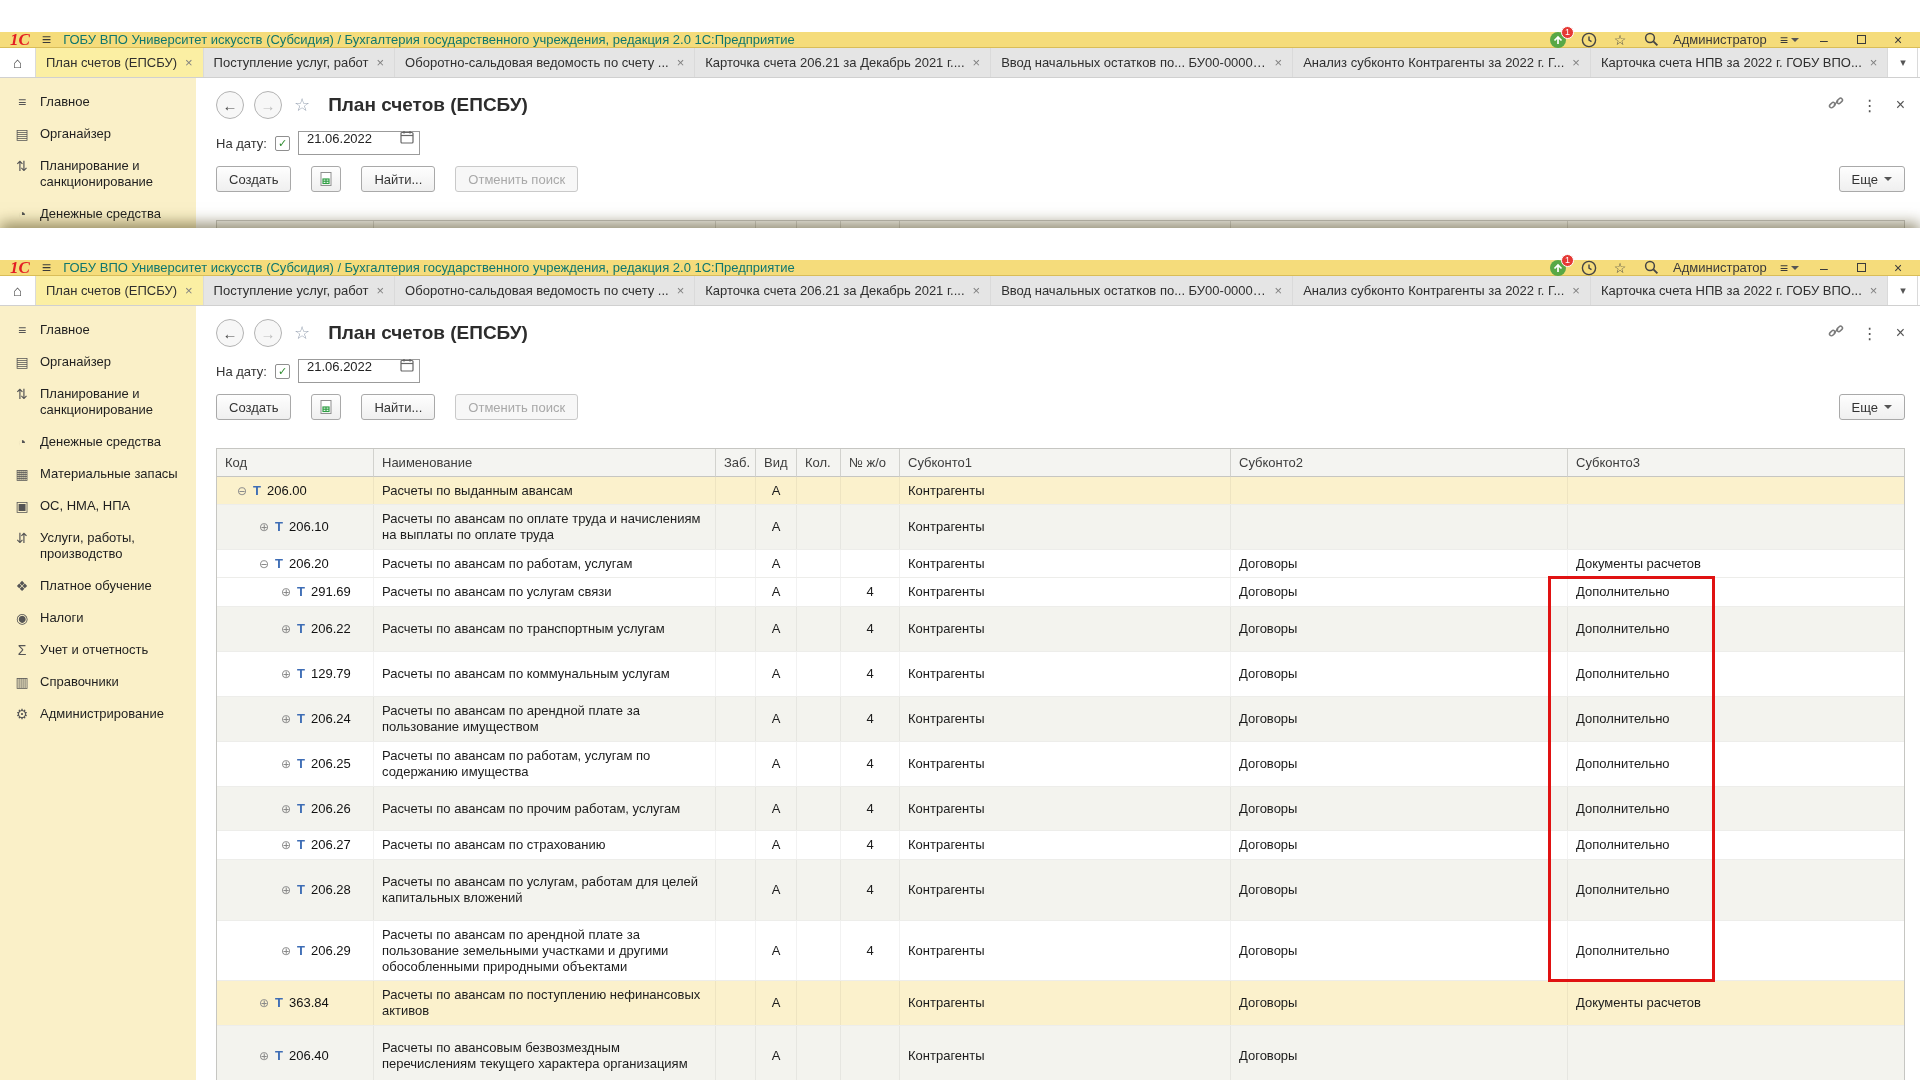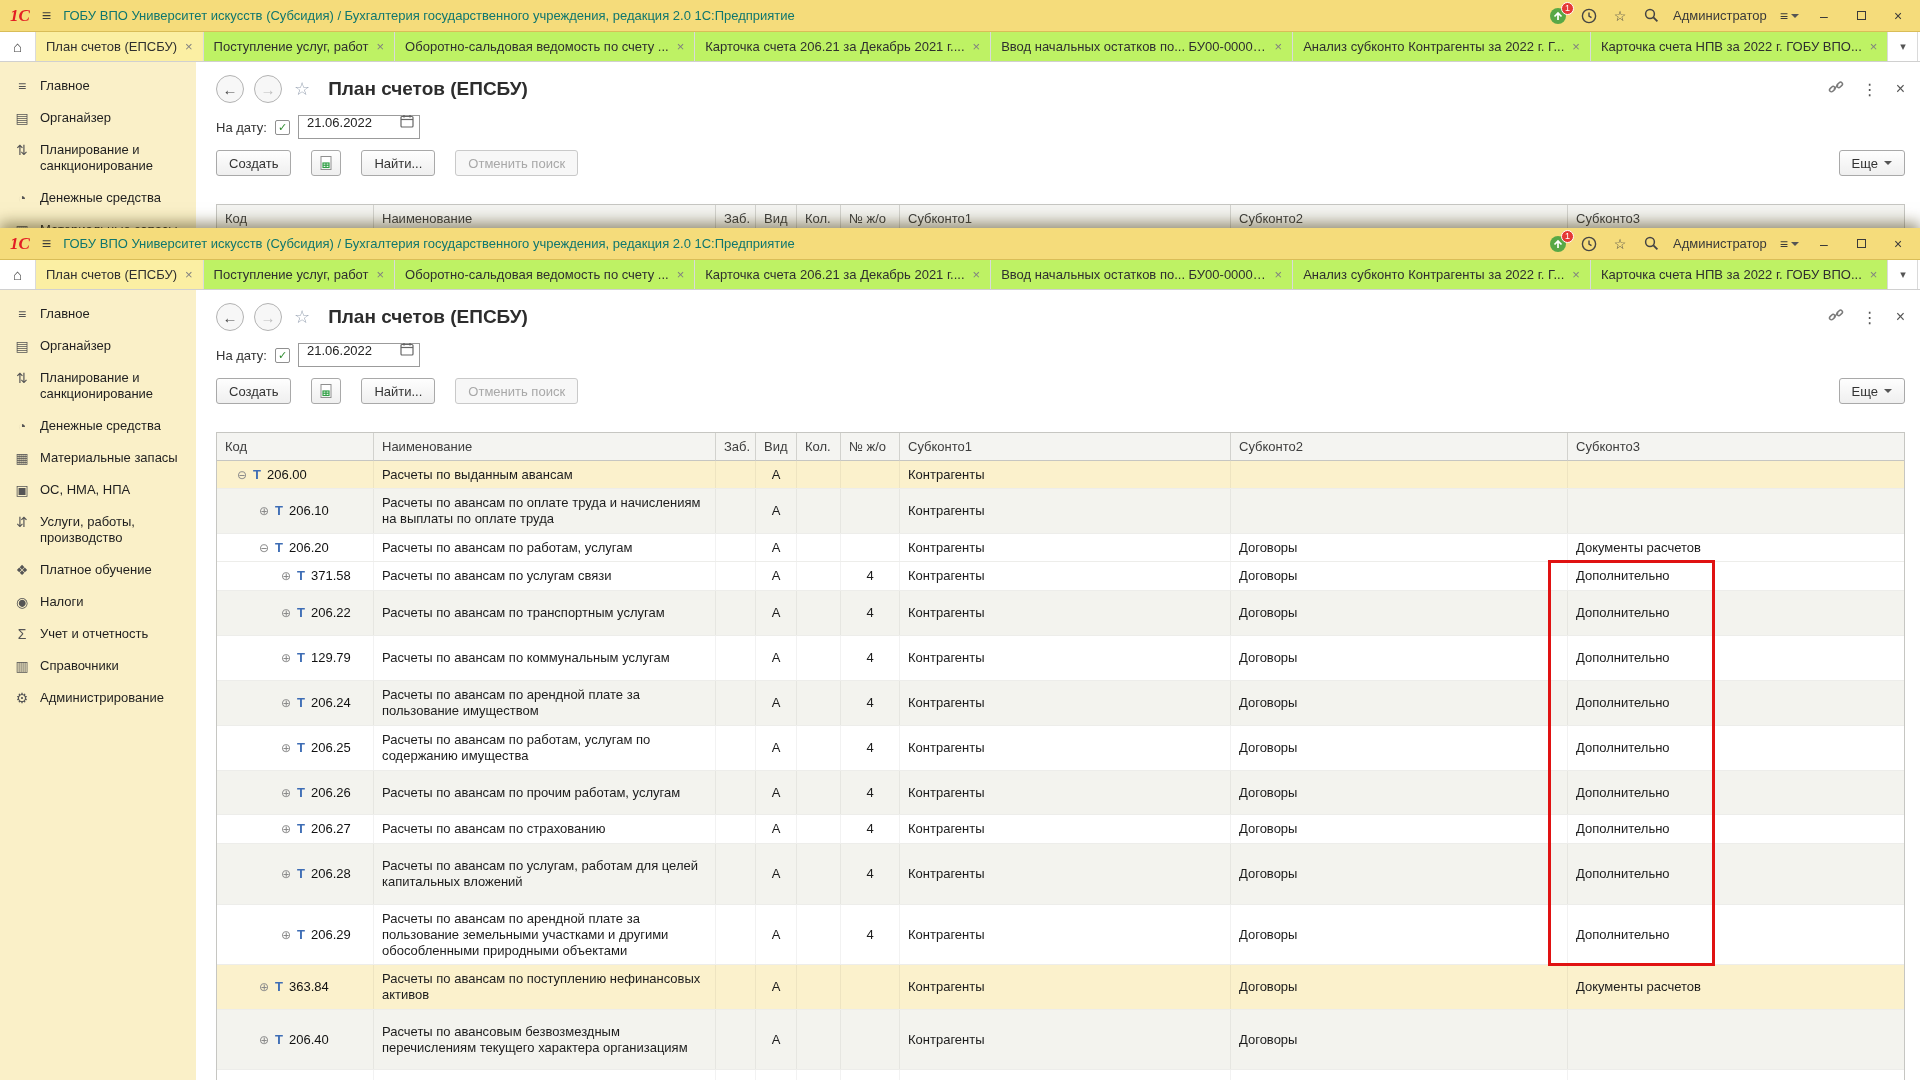--- a/index.html
+++ b/index.html
@@ -7,22 +7,22 @@
   body {
     width:1920px; height:1080px; overflow:hidden;
     font-family:"Liberation Sans","DejaVu Sans",sans-serif;
     background:#fff; color:#222;
   }
   .window { position:relative; overflow:hidden; background:#fff; }
   #win1 { height:228px; }
   #win2 { height:852px; box-shadow:0 -5px 14px rgba(70,58,15,.55); }
 
   
-  .titlebar { height:32px; background:#F5DC7B; border-bottom:1px solid #D9BD58;
-    display:flex; align-items:center; padding:0 10px; gap:12px; }
+  .titlebar { height:16px; background:#F5DC7B; border-bottom:1px solid #D9BD58;
+    display:flex; align-items:center; padding:0 10px; gap:12px;margin-top:32px; }
   .logo { color:#E31E24; font-weight:bold; font-style:italic; font-size:17px;
     font-family:"Liberation Serif","DejaVu Serif",serif; flex:none; }
   .tb-burger { font-size:16px; color:#3a3a3a; flex:none; cursor:default; }
   .tb-title { font-size:13px; color:#0f766e; white-space:nowrap; overflow:hidden; text-overflow:ellipsis; }
   .tb-right { margin-left:auto; display:flex; align-items:center; gap:13px; flex:none; }
   .tb-ic { display:inline-flex; align-items:center; justify-content:center; width:18px; height:18px; color:#444; font-size:14px; }
   .svc-wrap { position:relative; display:inline-flex; }
   .badge { position:absolute; top:-5px; right:-7px; background:#E53935; color:#fff; border-radius:50%;
     min-width:13px; height:13px; font-size:9px; font-style:normal; display:flex; align-items:center;
     justify-content:center; border:1px solid #fff; line-height:1; padding:0 2px; }
@@ -31,21 +31,21 @@
   .caret { width:0; height:0; border-left:4px solid transparent; border-right:4px solid transparent; border-top:4px solid #555; display:inline-block; }
   .wbtn { width:24px; text-align:center; color:#3a3a3a; font-size:14px; display:inline-flex; justify-content:center; align-items:center; }
   .restore-box { width:9px; height:9px; border:1px solid #3a3a3a; display:inline-block; }
 
   
   .tabbar { height:30px; background:#fff; border-bottom:1px solid #D0D0D0; display:flex; align-items:stretch; }
   .home-tab { width:36px; display:flex; align-items:center; justify-content:center;
     border-right:1px solid #DADADA; font-size:15px; color:#444; flex:none; }
   .tabs { display:flex; min-width:0; flex:0 1 auto; overflow:hidden; }
   .tab { display:flex; align-items:center; padding:0 10px; border-right:1px solid #DADADA;
-    max-width:302px; min-width:0; font-size:13px; color:#2f2f2f; background:#bef264; }
+    max-width:302px; min-width:0; font-size:13px; color:#2f2f2f; background:#e5e5e5; }
   .tab.active { background:#FBEFA3; }
   .tab-label { overflow:hidden; text-overflow:ellipsis; white-space:nowrap; }
   .tab-close { margin-left:8px; color:#808080; font-size:13px; flex:none; }
   .tab-overflow { width:30px; display:flex; align-items:center; justify-content:center;
     color:#555; font-size:11px; border-right:1px solid #DADADA; flex:none; }
 
   
   .wbody { display:flex; height:calc(100% - 62px); }
   .sidebar { width:196px; background:#FAF0C8; padding-top:8px; flex:none; overflow:hidden; }
   .sb-item { display:flex; gap:9px; padding:8px 8px 8px 13px; font-size:13px; color:#1f1f1f;
@@ -524,21 +524,21 @@
               <div class="td td-c"></div>
               <div class="td td-c"></div>
               <div class="td">Контрагенты</div>
               <div class="td">Договоры</div>
               <div class="td">Документы расчетов</div>
             </div>
             <div class="trow white" style="min-height: 29px;">
               <div class="td td-code lvl3">
                 <span class="expander">⊕</span>
                 <span class="t-icon">Т</span>
-                <span class="code">371.58</span>
+                <span class="code">291.69</span>
               </div>
               <div class="td td-name">Расчеты по авансам по услугам связи</div>
               <div class="td td-c"></div>
               <div class="td td-c">А</div>
               <div class="td td-c"></div>
               <div class="td td-c">4</div>
               <div class="td">Контрагенты</div>
               <div class="td">Договоры</div>
               <div class="td hl-s3">Дополнительно</div>
             </div>

